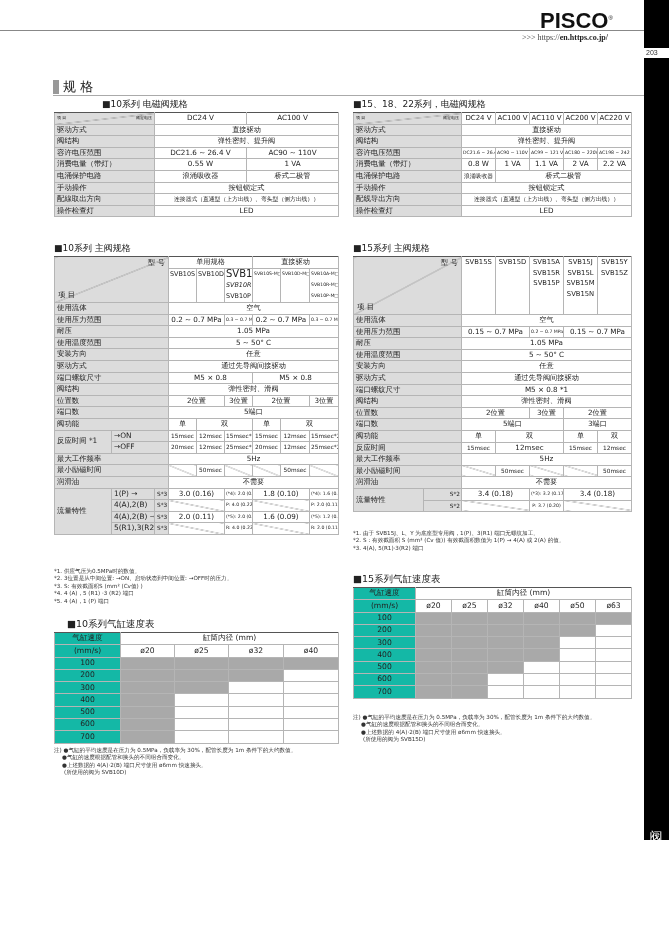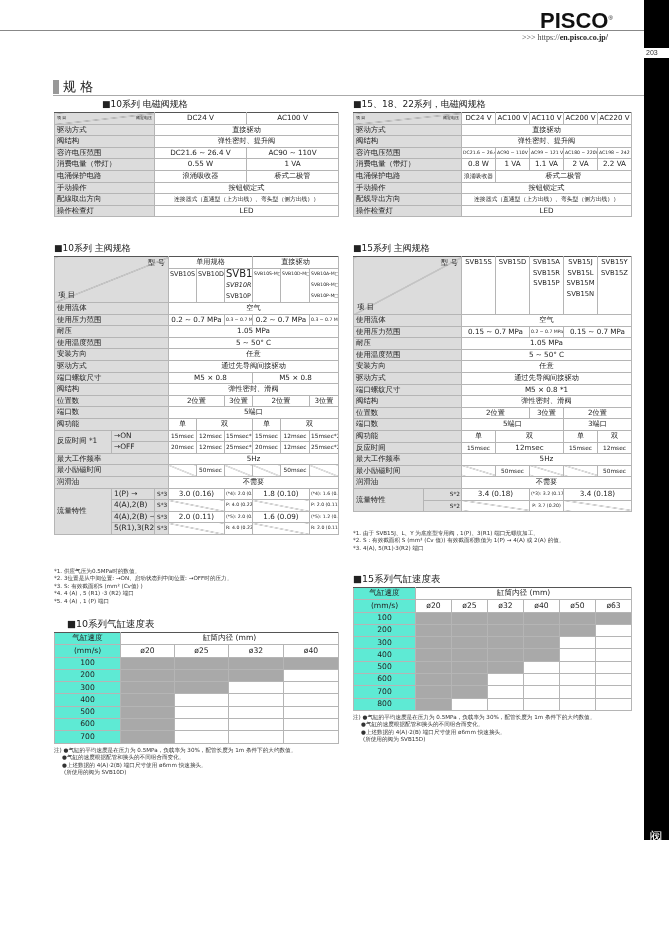--- a/index.html
+++ b/index.html
@@ -19,29 +19,29 @@
   table { border-collapse: collapse; position: absolute; table-layout: fixed; }
   td { border: 1px solid #b5b5b5; font-size: 7.2px; line-height: 10.6px; height: 11.4px; text-align: center; padding: 0 1px; white-space: nowrap; overflow: hidden; }
   td.lbl { background: #dcdcdc; text-align: left; padding-left: 2px; font-size: 7.4px; }
   td.tiny { font-size: 4.6px; }
   td.small { font-size: 5.8px; }
   .diag { background: linear-gradient(to top right, transparent calc(50% - 0.5px), #888 50%, transparent calc(50% + 0.5px)); }
   .diag-hdr { background-color:#dcdcdc; background-image: linear-gradient(to bottom right, transparent calc(50% - 0.5px), #888 50%, transparent calc(50% + 0.5px)); position: relative; }
   .tl { border-top: 1px solid #555; }
   .notes { position: absolute; font-size: 5.6px; line-height: 7.4px; color: #333; white-space: nowrap; }
   .spd td { font-size: 7.6px; height: 12.3px; }
-  .spd td.h { background: #5eead4; }
+  .spd td.h { background: #14b8a6; }
   .spd td.f { background: #a9a9a9; }
 </style>
 </head>
 <body>
 
 <div class="header-line"></div>
 <div class="logo"><span>PISCO</span><sup>®</sup></div>
-<div class="url"><span>&gt;&gt;&gt;</span> <span>https://</span><b>en.pisco.co.jp/</b></div>
+<div class="url"><span>&gt;&gt;&gt;</span> <span>https://</span><b>en.https.co.jp/</b></div>
 <div class="side-bar"></div>
 <div class="page-num">203</div>
 <div class="side-label">阀门</div>
 
 <div class="sec-title">规 格</div>
 
 <div class="sub" style="left:54px;top:99px;padding-left:48px;">■10系列 电磁阀规格</div>
 <table style="left:54px;top:112px;width:284px;">
   <colgroup>
       <col style="width:100px">
@@ -631,29 +631,20 @@
       </tr>
       <tr>
         <td class="h">700</td>
         <td class="f"></td>
         <td class="f"></td>
         <td></td>
         <td></td>
         <td></td>
         <td></td>
       </tr>
-      <tr>
-        <td class="h">800</td>
-        <td class="f"></td>
-        <td></td>
-        <td></td>
-        <td></td>
-        <td></td>
-        <td></td>
-      </tr>
     </tbody>
 </table>
 <div class="notes" style="left:353px;top:714px;">
   <div>注) ●气缸的平均速度是在压力为 0.5MPa，负载率为 30%，配管长度为 1m 条件下的大约数值。</div>
     <div style="padding-left:8px">●气缸的速度根据配管和接头的不同组合而变化。</div>
     <div style="padding-left:8px">●上述数据的 4(A)·2(B) 端口尺寸使用 ø6mm 快速接头。</div>
     <div style="padding-left:10px">(所使用的阀为 SVB15D)</div>
 </div>
 
 </body></html>

